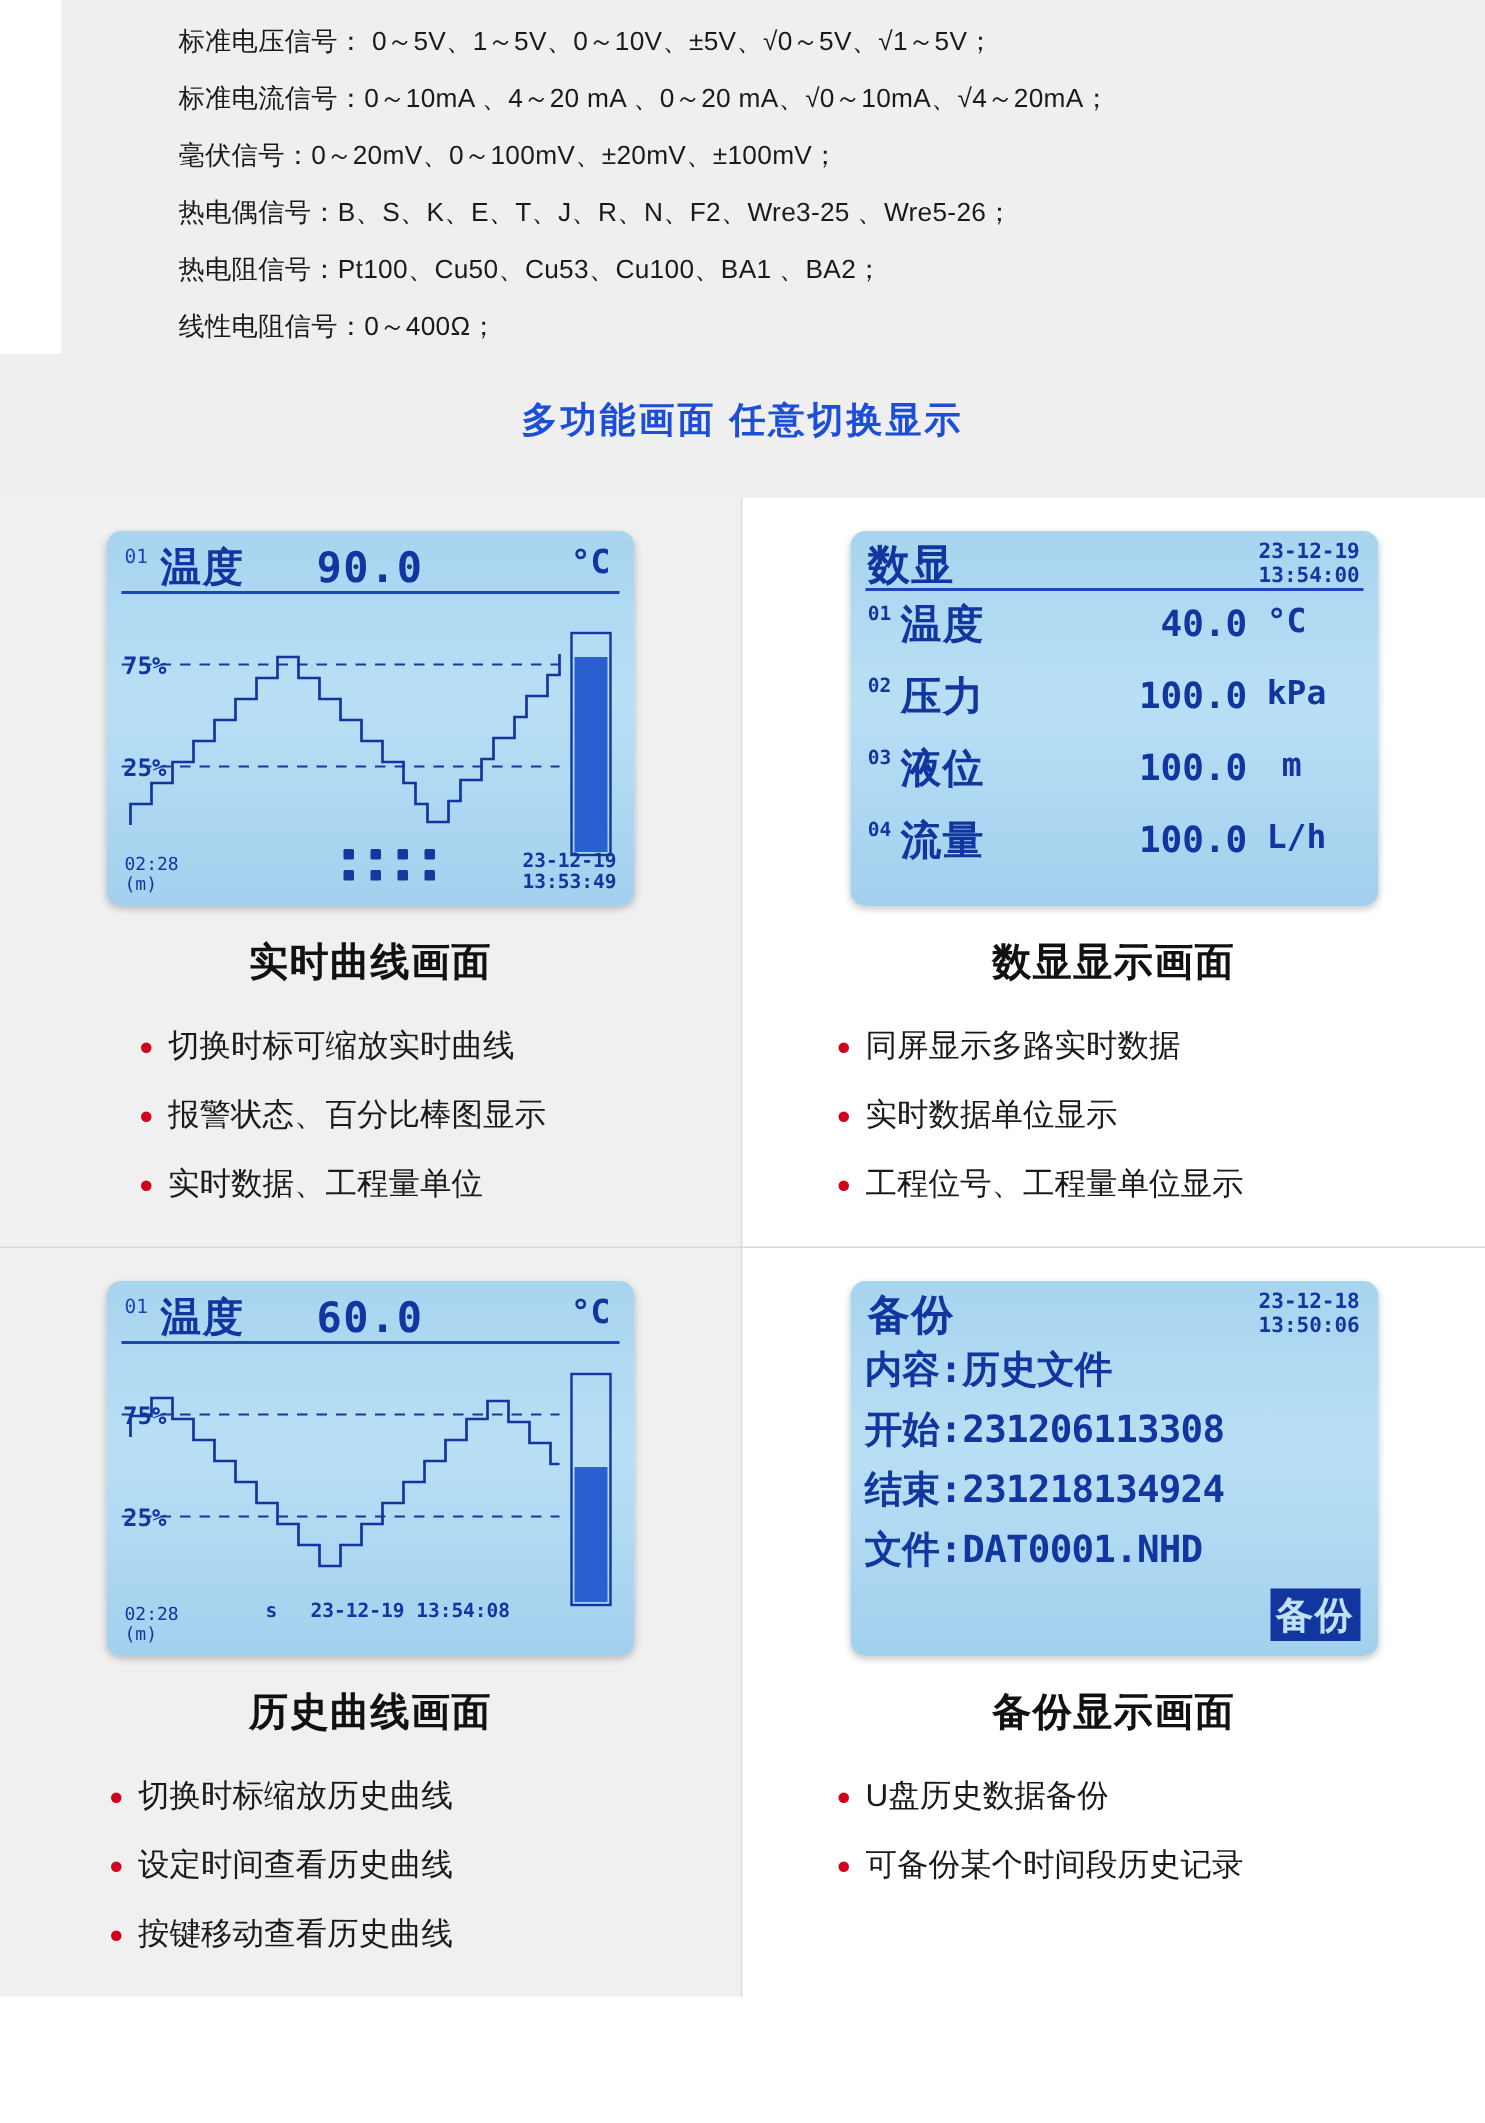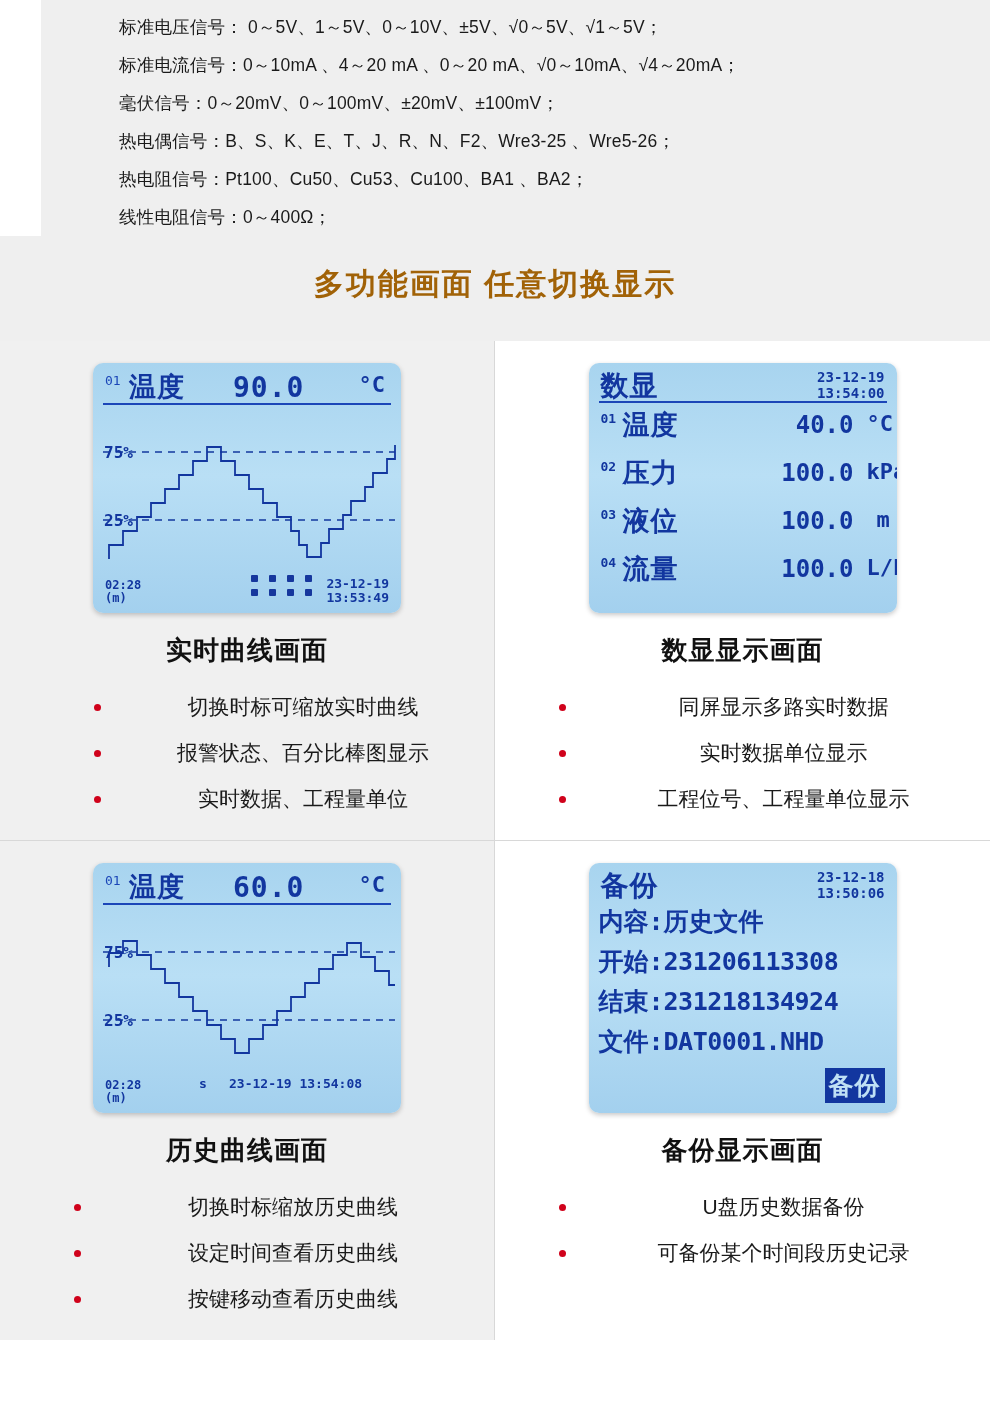--- a/index.html
+++ b/index.html
@@ -31,24 +31,24 @@
   }
 
   
   .banner {
     background: #efefef;
     text-align: center;
     padding: 28px 0 36px 0;
   }
   .banner h1 {
     margin: 0;
-    font-size: 30px;
+    font-size: 24px;
     font-weight: bold;
     letter-spacing: 2px;
-    color: #a16207;
+    color: #1d4ed8;
   }
 
   
   .grid {
     display: grid;
     grid-template-columns: 1fr 1fr;
     grid-template-rows: auto auto;
     background: #ffffff;
   }
   .cell {
@@ -60,21 +60,21 @@
   .cell.tr { background: #ffffff; border-bottom: 1px solid #d8d8d8; }
   .cell.bl { background: #f0f0f0; border-right: 1px solid #d8d8d8; }
   .cell.br { background: #ffffff; }
 
   
   .lcd-wrap {
     display: flex;
     justify-content: center;
   }
   .lcd {
-    width: 308px;
+    width: 352px;
     height: 250px;
     border-radius: 10px;
     background: linear-gradient(180deg, #a8d4ef 0%, #b9dff5 45%, #a3d0ee 100%);
     box-shadow: 0 2px 5px rgba(0,0,0,0.22);
     position: relative;
     overflow: hidden;
     font-family: "DejaVu Sans Mono", "Liberation Mono", monospace;
     color: #1440b4;
   }
   .lcd-inner {
@@ -134,21 +134,21 @@
     font-size: 16px;
     color: #12369f;
     font-weight: bold;
   }
   .c-foot-left {
     position: absolute;
     left: 2px; bottom: 0;
     font-size: 12px;
     line-height: 13px;
     color: #12369f;
-    font-weight: bold;
+    font-weight: normal;
   }
   .c-foot-right {
     position: absolute;
     right: 2px; bottom: 0;
     font-size: 13px;
     line-height: 14px;
     text-align: right;
     color: #12369f;
     font-weight: bold;
   }
@@ -298,21 +298,20 @@
     list-style: none;
   }
   .bullets.right { padding-left: 62px; }
   .bullets li {
     font-size: 21px;
     line-height: 46px;
     color: #1a1a1a;
     position: relative;
     padding-left: 20px;
     white-space: nowrap;
-    text-align: center;
   }
   .bullets li:before {
     content: "";
     position: absolute;
     left: 2px;
     top: 20px;
     width: 7px;
     height: 7px;
     background: #d0021b;
     border-radius: 50%;

